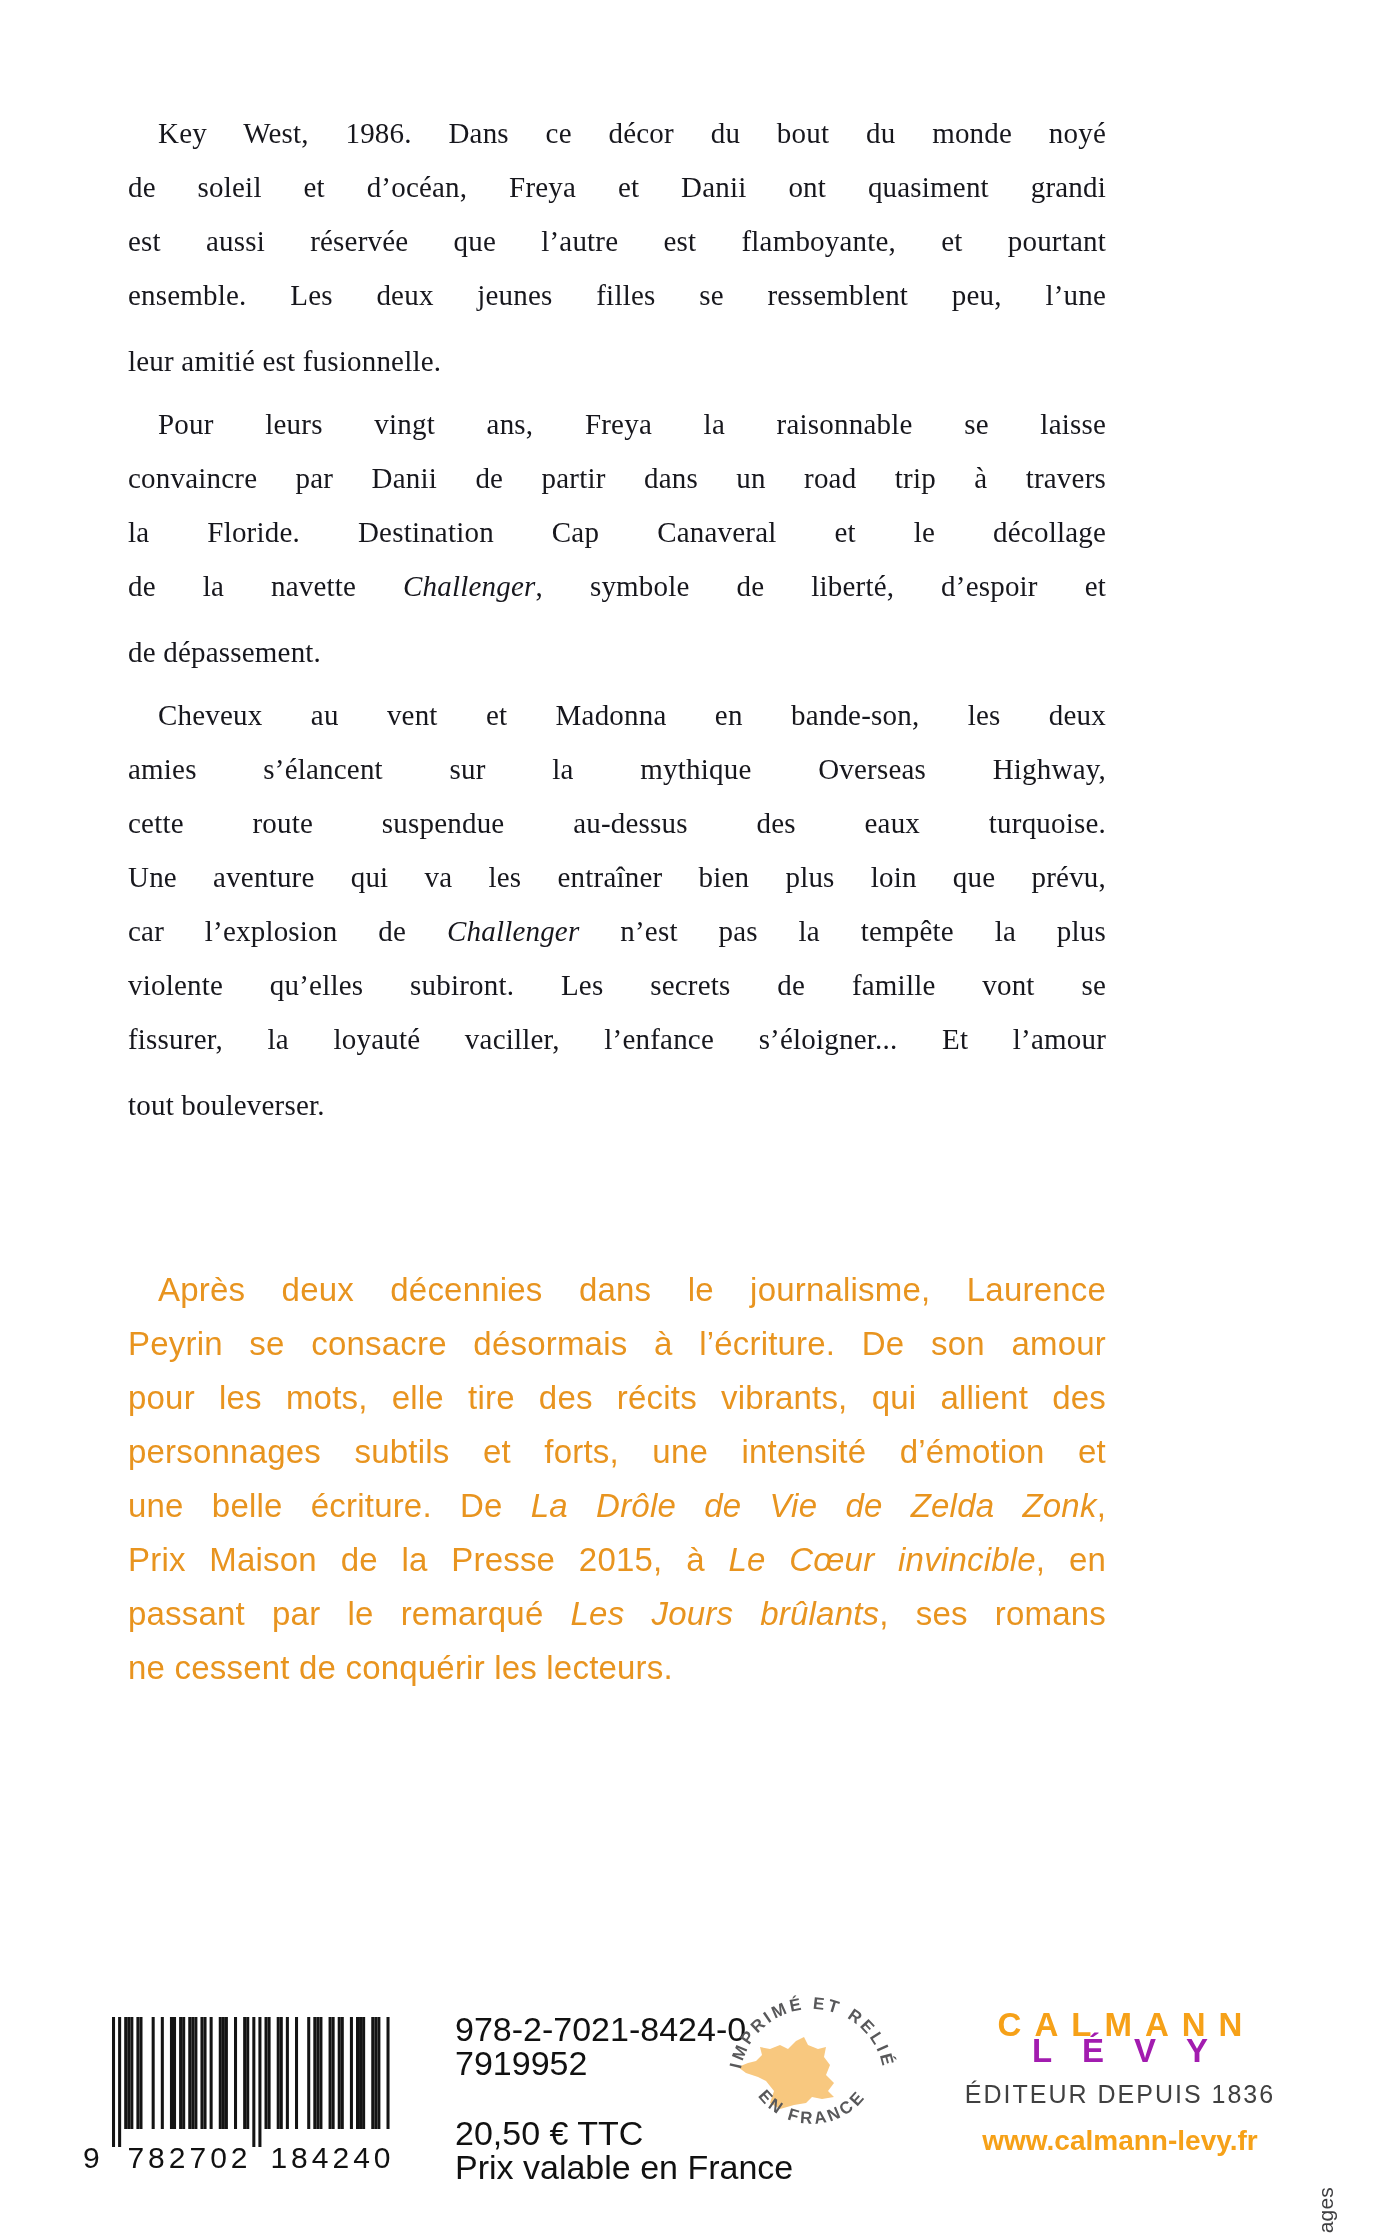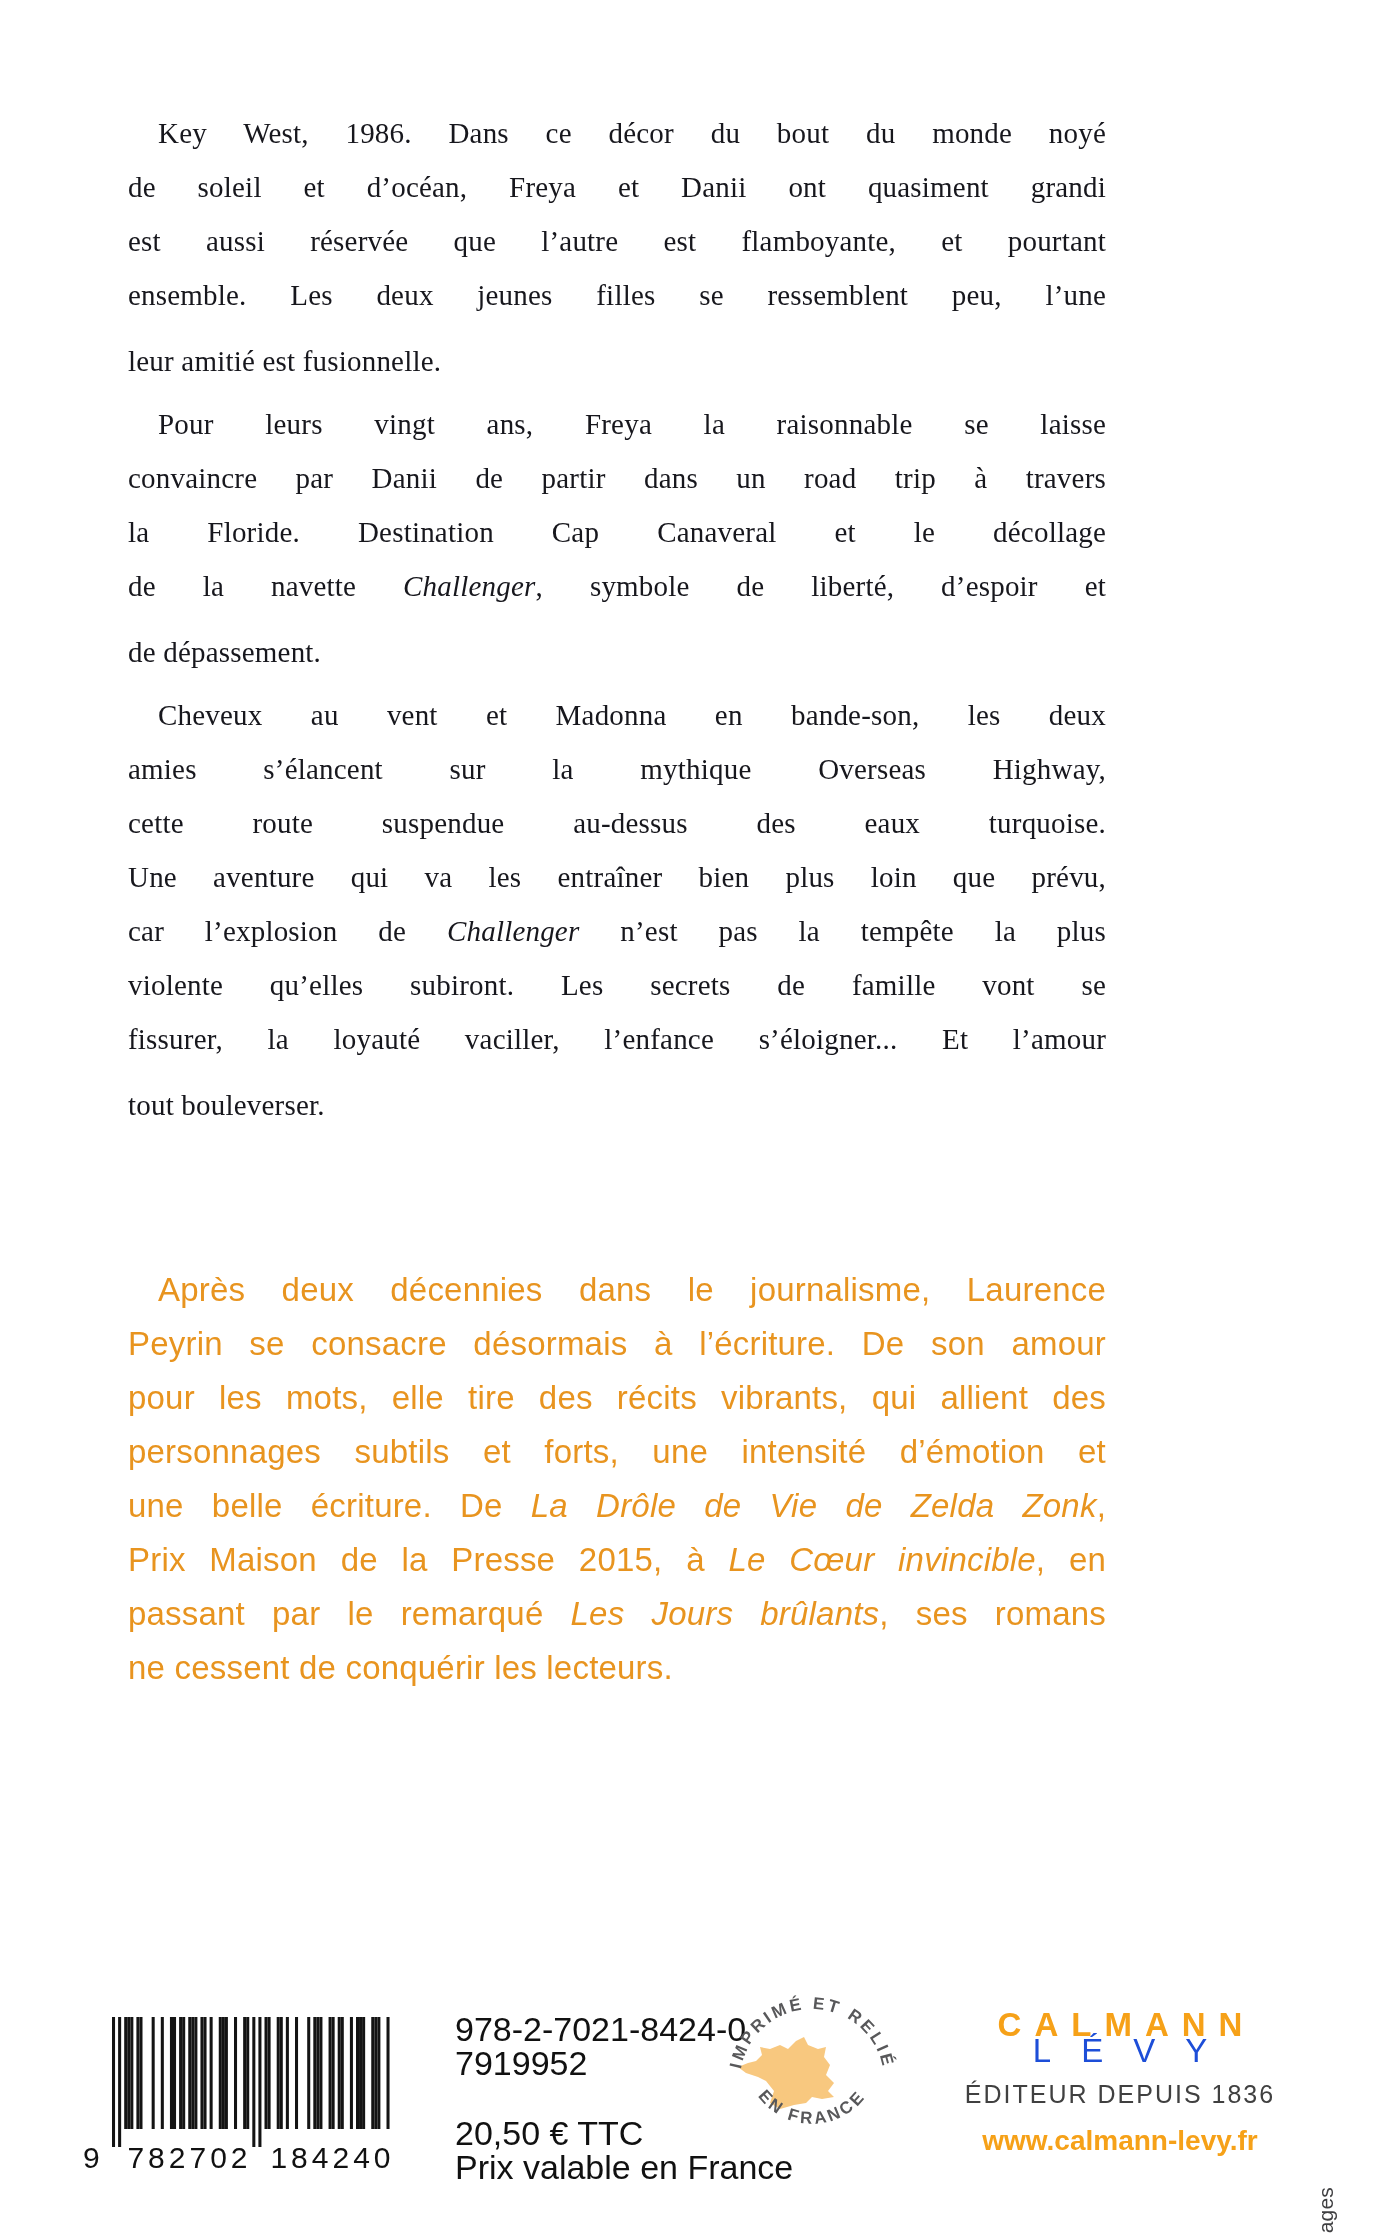--- a/index.html
+++ b/index.html
@@ -35,21 +35,21 @@
   .bc-group2{left:152px;width:137px;text-align:center;letter-spacing:4px;}
   
   .sales{position:absolute;left:455px;top:2012px;color:#111;font-size:34px;line-height:34px;}
   .sales .gap{height:36px;}
   
   .stamp{position:absolute;left:722px;top:1985px;width:180px;height:180px;}
   
   .publisher{position:absolute;left:958px;top:2008px;width:324px;text-align:center;}
   .logo-line1{color:#f6a118;font-weight:bold;font-size:33px;letter-spacing:13px;
               text-indent:13px;line-height:34px;}
-  .logo-line2{color:#1d4ed8;font-weight:normal;font-size:33px;letter-spacing:30px;
+  .logo-line2{color:#a21caf;font-weight:bold;font-size:33px;letter-spacing:30px;
               text-indent:30px;line-height:30px;margin-top:-6px;}
   .tagline{color:#404040;font-size:25px;letter-spacing:2px;margin-top:14px;}
   .website{color:#f6a118;font-weight:bold;font-size:28px;margin-top:16px;}
 </style>
 </head>
 <body>
 
 <div class="copy">
     <div class="para">
       <div class="line first"><span>Key West, 1986. Dans ce décor du bout du monde noyé</span></div>

